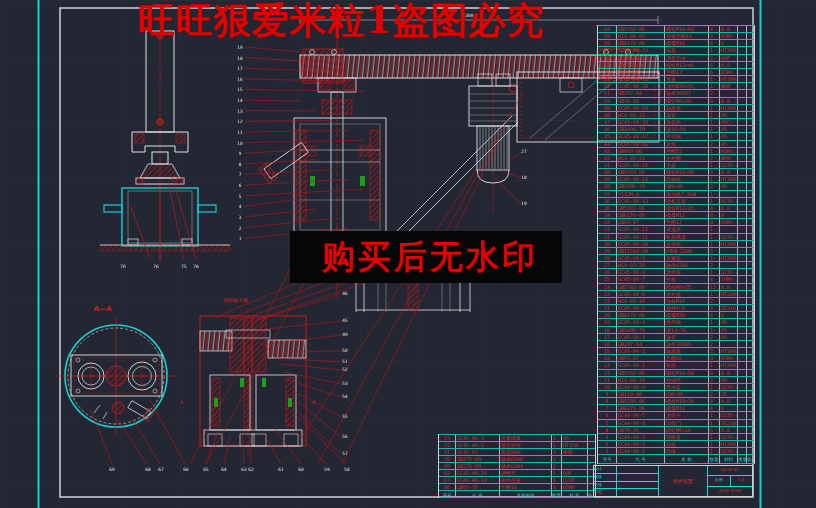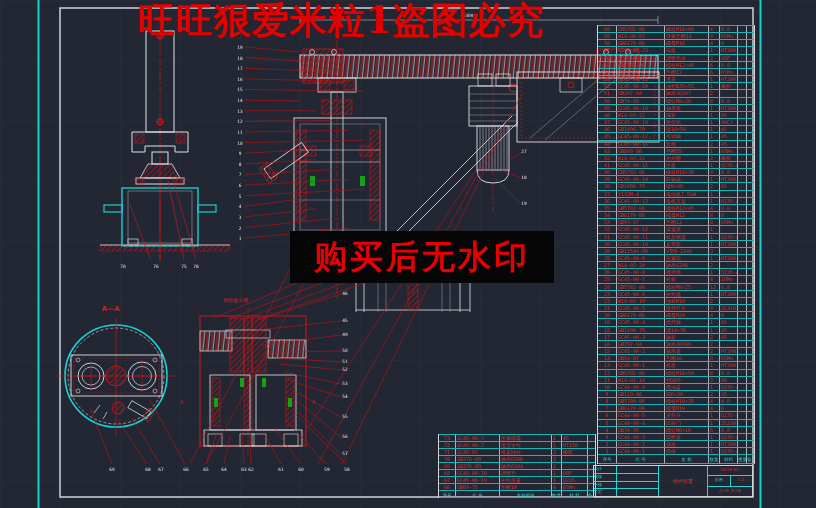--- a/index.html
+++ b/index.html
@@ -10,21 +10,21 @@
       linear-gradient(90deg,#262b38 1px, transparent 1px);
     background-size:12px 12px, 60px 60px, 60px 60px;
     font-family:"DejaVu Sans", sans-serif;}
   #cad{position:absolute;left:0;top:0;z-index:1;}
   
   #wm-top{position:absolute;left:138px;top:-4px;width:560px;z-index:40;
     color:#e00400;font-family:"DejaVu Serif","Liberation Serif",serif;
     font-weight:bold;font-size:37px;letter-spacing:1px;white-space:nowrap;
     text-shadow:0 0 1px #7a0000;}
   #wm-box{position:absolute;left:290px;top:231px;width:264px;height:52px;z-index:30;
-    background:#060606;display:flex;align-items:center;justify-content:center;}
+    background:#060606;display:flex;align-items:center;justify-content:center;padding-left:8px;}
   #wm-box span{color:#e80000;font-weight:bold;font-size:33px;letter-spacing:3px;
     font-family:"DejaVu Sans",sans-serif;white-space:nowrap;}
   
   .bom{position:absolute;z-index:10;border-left:1px solid #cfd3d6;border-right:1px solid #cfd3d6;}
   #bom-right{left:597px;top:25px;width:156px;}
   #bom-left{left:438px;top:434px;width:156px;}
   .bom-row{display:grid;height:7.17px;border-top:1px solid #10b8b8;box-sizing:border-box;}
   #bom-right .bom-row,#bom-right .bom-head{grid-template-columns:18px 48px 44px 11px 18px 9px 6px;}
   #bom-left .bom-row,#bom-left .bom-head{grid-template-columns:16px 44px 52px 10px 26px 6px;}
   #bom-left .bom-row{height:7px;}
@@ -983,21 +983,21 @@
           <div class="c">共1张 第1张</div>
         </div>
   </div>
 </div>
 
 <div id="wm-box">
   <span>购买后无水印</span>
 </div>
 <div id="wm-top">旺旺狠爱米粒1盗图必究</div>
 
-<span class="lab-red" style="left:111px;top:309px;">A—A</span>
+<span class="lab-red" style="left:103px;top:309px;">A—A</span>
 <span class="lab-red small" style="left:236px;top:300px;">局部放大图</span>
 <span class="lab-red small" style="left:182px;top:402px;">A</span>
 <span class="lab-red small" style="left:314px;top:402px;">A</span>
 <span class="balloon" style="left:468px;top:15px;">6300</span>
 
 <span class="balloon" style="left: 240px; top: 47px;">19</span>
     <span class="balloon" style="left: 240px; top: 57.62px;">18</span>
     <span class="balloon" style="left: 240px; top: 68.24px;">17</span>
     <span class="balloon" style="left: 240px; top: 78.86px;">16</span>
     <span class="balloon" style="left: 240px; top: 89.48px;">15</span>

